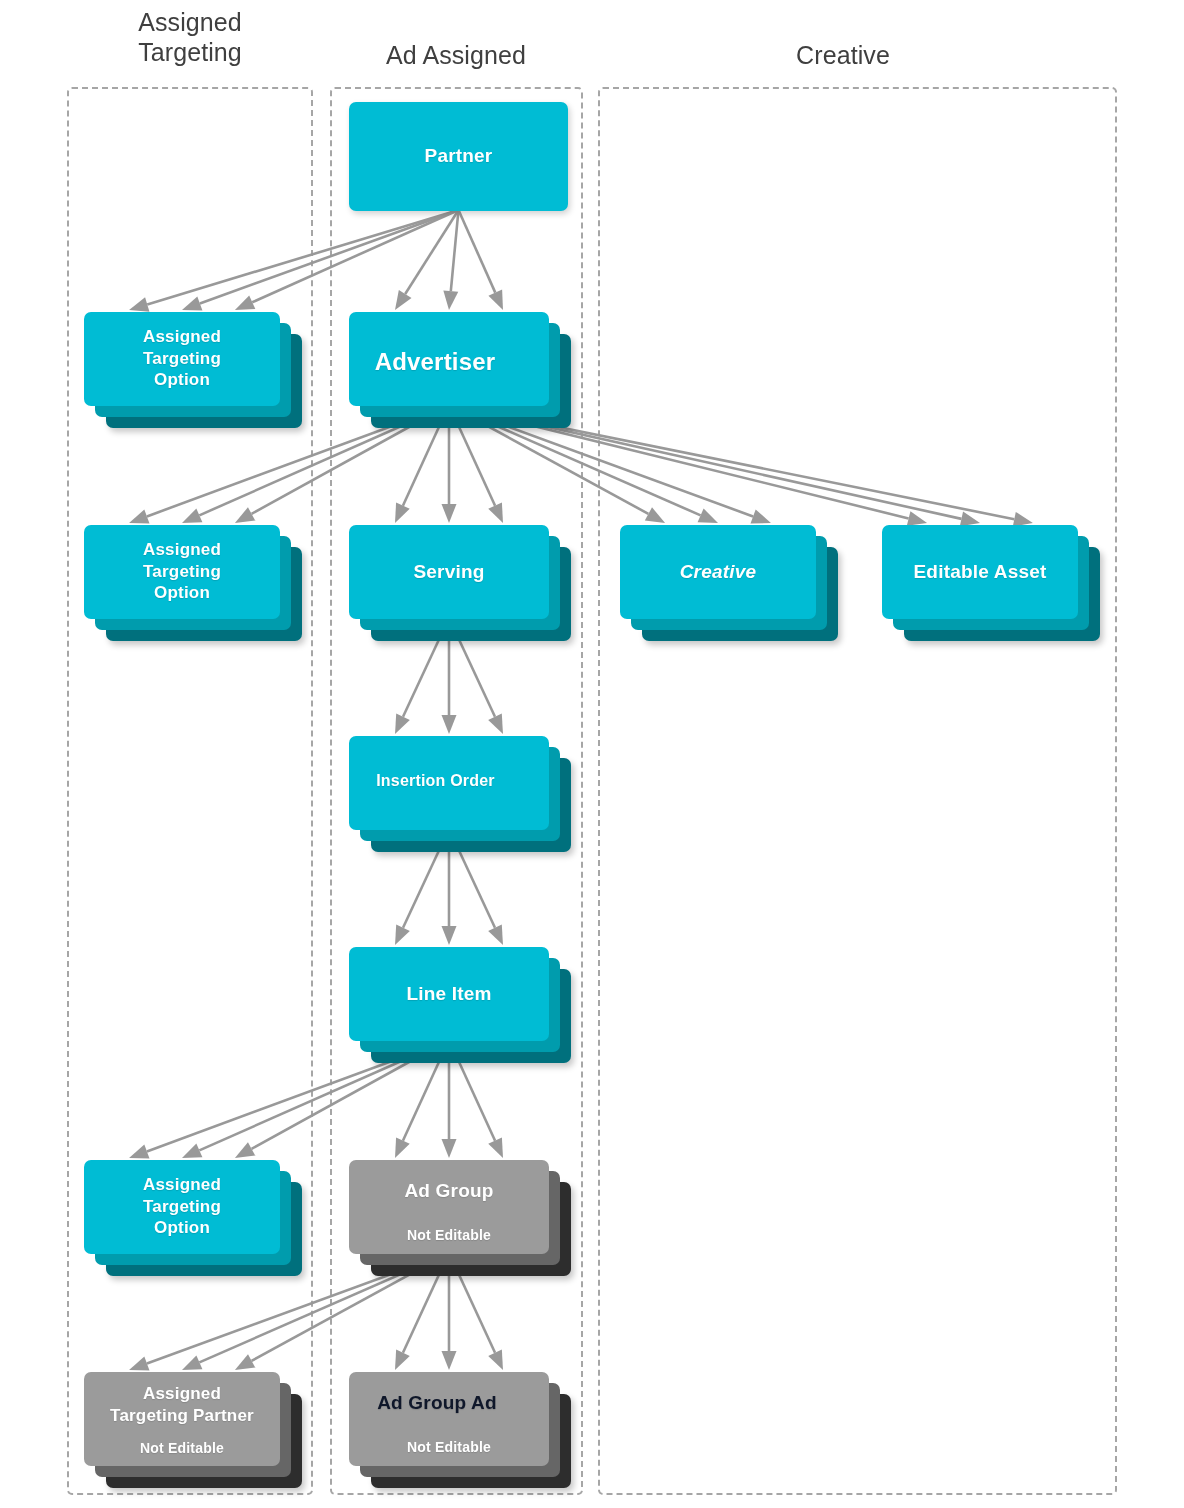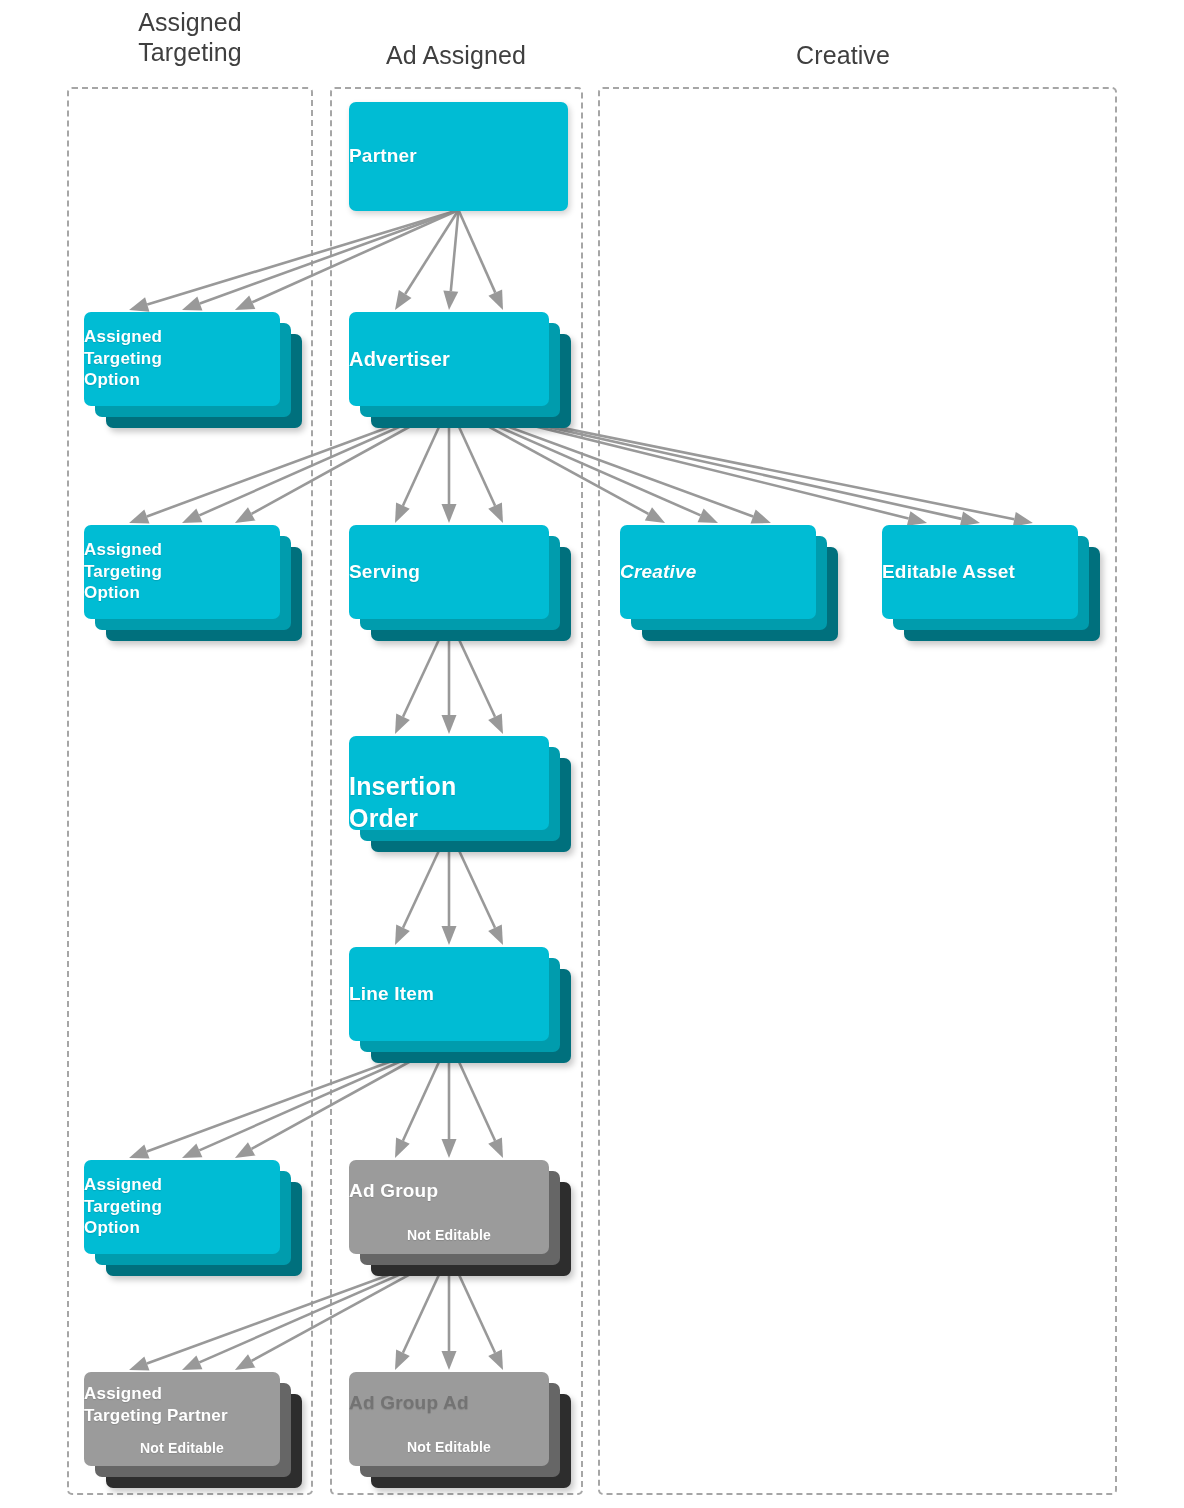--- a/index.html
+++ b/index.html
@@ -57,20 +57,21 @@
   }
   .node .layer.back  { z-index: 1; }
   .node .layer.mid   { z-index: 2; }
   .node .layer.front { z-index: 3; }
 
   .node .label {
     position: absolute;
     z-index: 4;
     left: 0;
     right: 0;
+    text-align: center;
     color: #ffffff;
     font-weight: bold;
     line-height: 1.27;
     letter-spacing: 0.2px;
     text-shadow: 0 1px 1px rgba(0,0,0,0.13);
   }
   .node .sub {
     position: absolute;
     z-index: 4;
     left: 0;
@@ -202,21 +203,21 @@
         <div class="label" style="top: 14px; width: 196px; font-size: 17px; color: rgb(255, 255, 255);">
           <div>Assigned</div>
           <div>Targeting</div>
           <div>Option</div>
         </div>
       </div>
       <div class="node" style="left: 349px; top: 312px; width: 222px; height: 116px;">
         <div class="layer back shadowed" style="left: 22px; top: 22px; width: 200px; height: 94px; background: rgb(0, 112, 125);"></div>
         <div class="layer mid" style="left: 11px; top: 11px; width: 200px; height: 94px; background: rgb(0, 156, 173);"></div>
         <div class="layer front" style="left: 0px; top: 0px; width: 200px; height: 94px; background: rgb(0, 188, 212);"></div>
-        <div class="label" style="top: 35px; width: 172px; font-size: 20px; color: rgb(255, 255, 255);">Advertiser</div>
+        <div class="label" style="top: 35px; width: 172px; font-size: 24px; color: rgb(255, 255, 255);">Advertiser</div>
       </div>
       <div class="node" style="left: 84px; top: 525px; width: 218px; height: 116px;">
         <div class="layer back shadowed" style="left: 22px; top: 22px; width: 196px; height: 94px; background: rgb(0, 112, 125);"></div>
         <div class="layer mid" style="left: 11px; top: 11px; width: 196px; height: 94px; background: rgb(0, 156, 173);"></div>
         <div class="layer front" style="left: 0px; top: 0px; width: 196px; height: 94px; background: rgb(0, 188, 212);"></div>
         <div class="label" style="top: 14px; width: 196px; font-size: 17px; color: rgb(255, 255, 255);">
           <div>Assigned</div>
           <div>Targeting</div>
           <div>Option</div>
         </div>
@@ -236,21 +237,21 @@
       <div class="node" style="left: 882px; top: 525px; width: 218px; height: 116px;">
         <div class="layer back shadowed" style="left: 22px; top: 22px; width: 196px; height: 94px; background: rgb(0, 112, 125);"></div>
         <div class="layer mid" style="left: 11px; top: 11px; width: 196px; height: 94px; background: rgb(0, 156, 173);"></div>
         <div class="layer front" style="left: 0px; top: 0px; width: 196px; height: 94px; background: rgb(0, 188, 212);"></div>
         <div class="label" style="top: 35px; width: 196px; font-size: 19px; color: rgb(255, 255, 255);">Editable Asset</div>
       </div>
       <div class="node" style="left: 349px; top: 736px; width: 222px; height: 116px;">
         <div class="layer back shadowed" style="left: 22px; top: 22px; width: 200px; height: 94px; background: rgb(0, 112, 125);"></div>
         <div class="layer mid" style="left: 11px; top: 11px; width: 200px; height: 94px; background: rgb(0, 156, 173);"></div>
         <div class="layer front" style="left: 0px; top: 0px; width: 200px; height: 94px; background: rgb(0, 188, 212);"></div>
-        <div class="label" style="top: 35px; width: 173px; font-size: 25px; color: rgb(255, 255, 255);">Insertion Order</div>
+        <div class="label" style="top: 35px; width: 173px; font-size: 16px; color: rgb(255, 255, 255);">Insertion Order</div>
       </div>
       <div class="node" style="left: 349px; top: 947px; width: 194px; height: 116px;">
         <div class="layer back shadowed" style="left: 22px; top: 22px; width: 200px; height: 94px; background: rgb(0, 112, 125);"></div>
         <div class="layer mid" style="left: 11px; top: 11px; width: 200px; height: 94px; background: rgb(0, 156, 173);"></div>
         <div class="layer front" style="left: 0px; top: 0px; width: 200px; height: 94px; background: rgb(0, 188, 212);"></div>
         <div class="label" style="top: 35px; width: 200px; font-size: 19px; color: rgb(255, 255, 255);">Line Item</div>
       </div>
       <div class="node" style="left: 84px; top: 1160px; width: 218px; height: 116px;">
         <div class="layer back shadowed" style="left: 22px; top: 22px; width: 196px; height: 94px; background: rgb(0, 112, 125);"></div>
         <div class="layer mid" style="left: 11px; top: 11px; width: 196px; height: 94px; background: rgb(0, 156, 173);"></div>
@@ -275,18 +276,18 @@
         <div class="label" style="top: 11px; width: 196px; font-size: 17px; color: rgb(255, 255, 255);">
           <div>Assigned</div>
           <div>Targeting Partner</div>
         </div>
         <div class="sub" style="top: 68px; width: 196px; color: rgb(255, 255, 255);">Not Editable</div>
       </div>
       <div class="node" style="left: 349px; top: 1372px; width: 222px; height: 116px;">
         <div class="layer back shadowed" style="left: 22px; top: 22px; width: 200px; height: 94px; background: rgb(45, 45, 45);"></div>
         <div class="layer mid" style="left: 11px; top: 11px; width: 200px; height: 94px; background: rgb(102, 102, 102);"></div>
         <div class="layer front" style="left: 0px; top: 0px; width: 200px; height: 94px; background: rgb(155, 155, 155);"></div>
-        <div class="label" style="top: 19px; width: 176px; font-size: 19px; color: #737373;">Ad Group Ad</div>
+        <div class="label" style="top: 19px; width: 176px; font-size: 19px; color: #0f172a;">Ad Group Ad</div>
         <div class="sub" style="top: 67px; width: 200px; color: rgb(255, 255, 255);">Not Editable</div>
       </div>
     </div>
 
 </div>
 
 </body></html>

